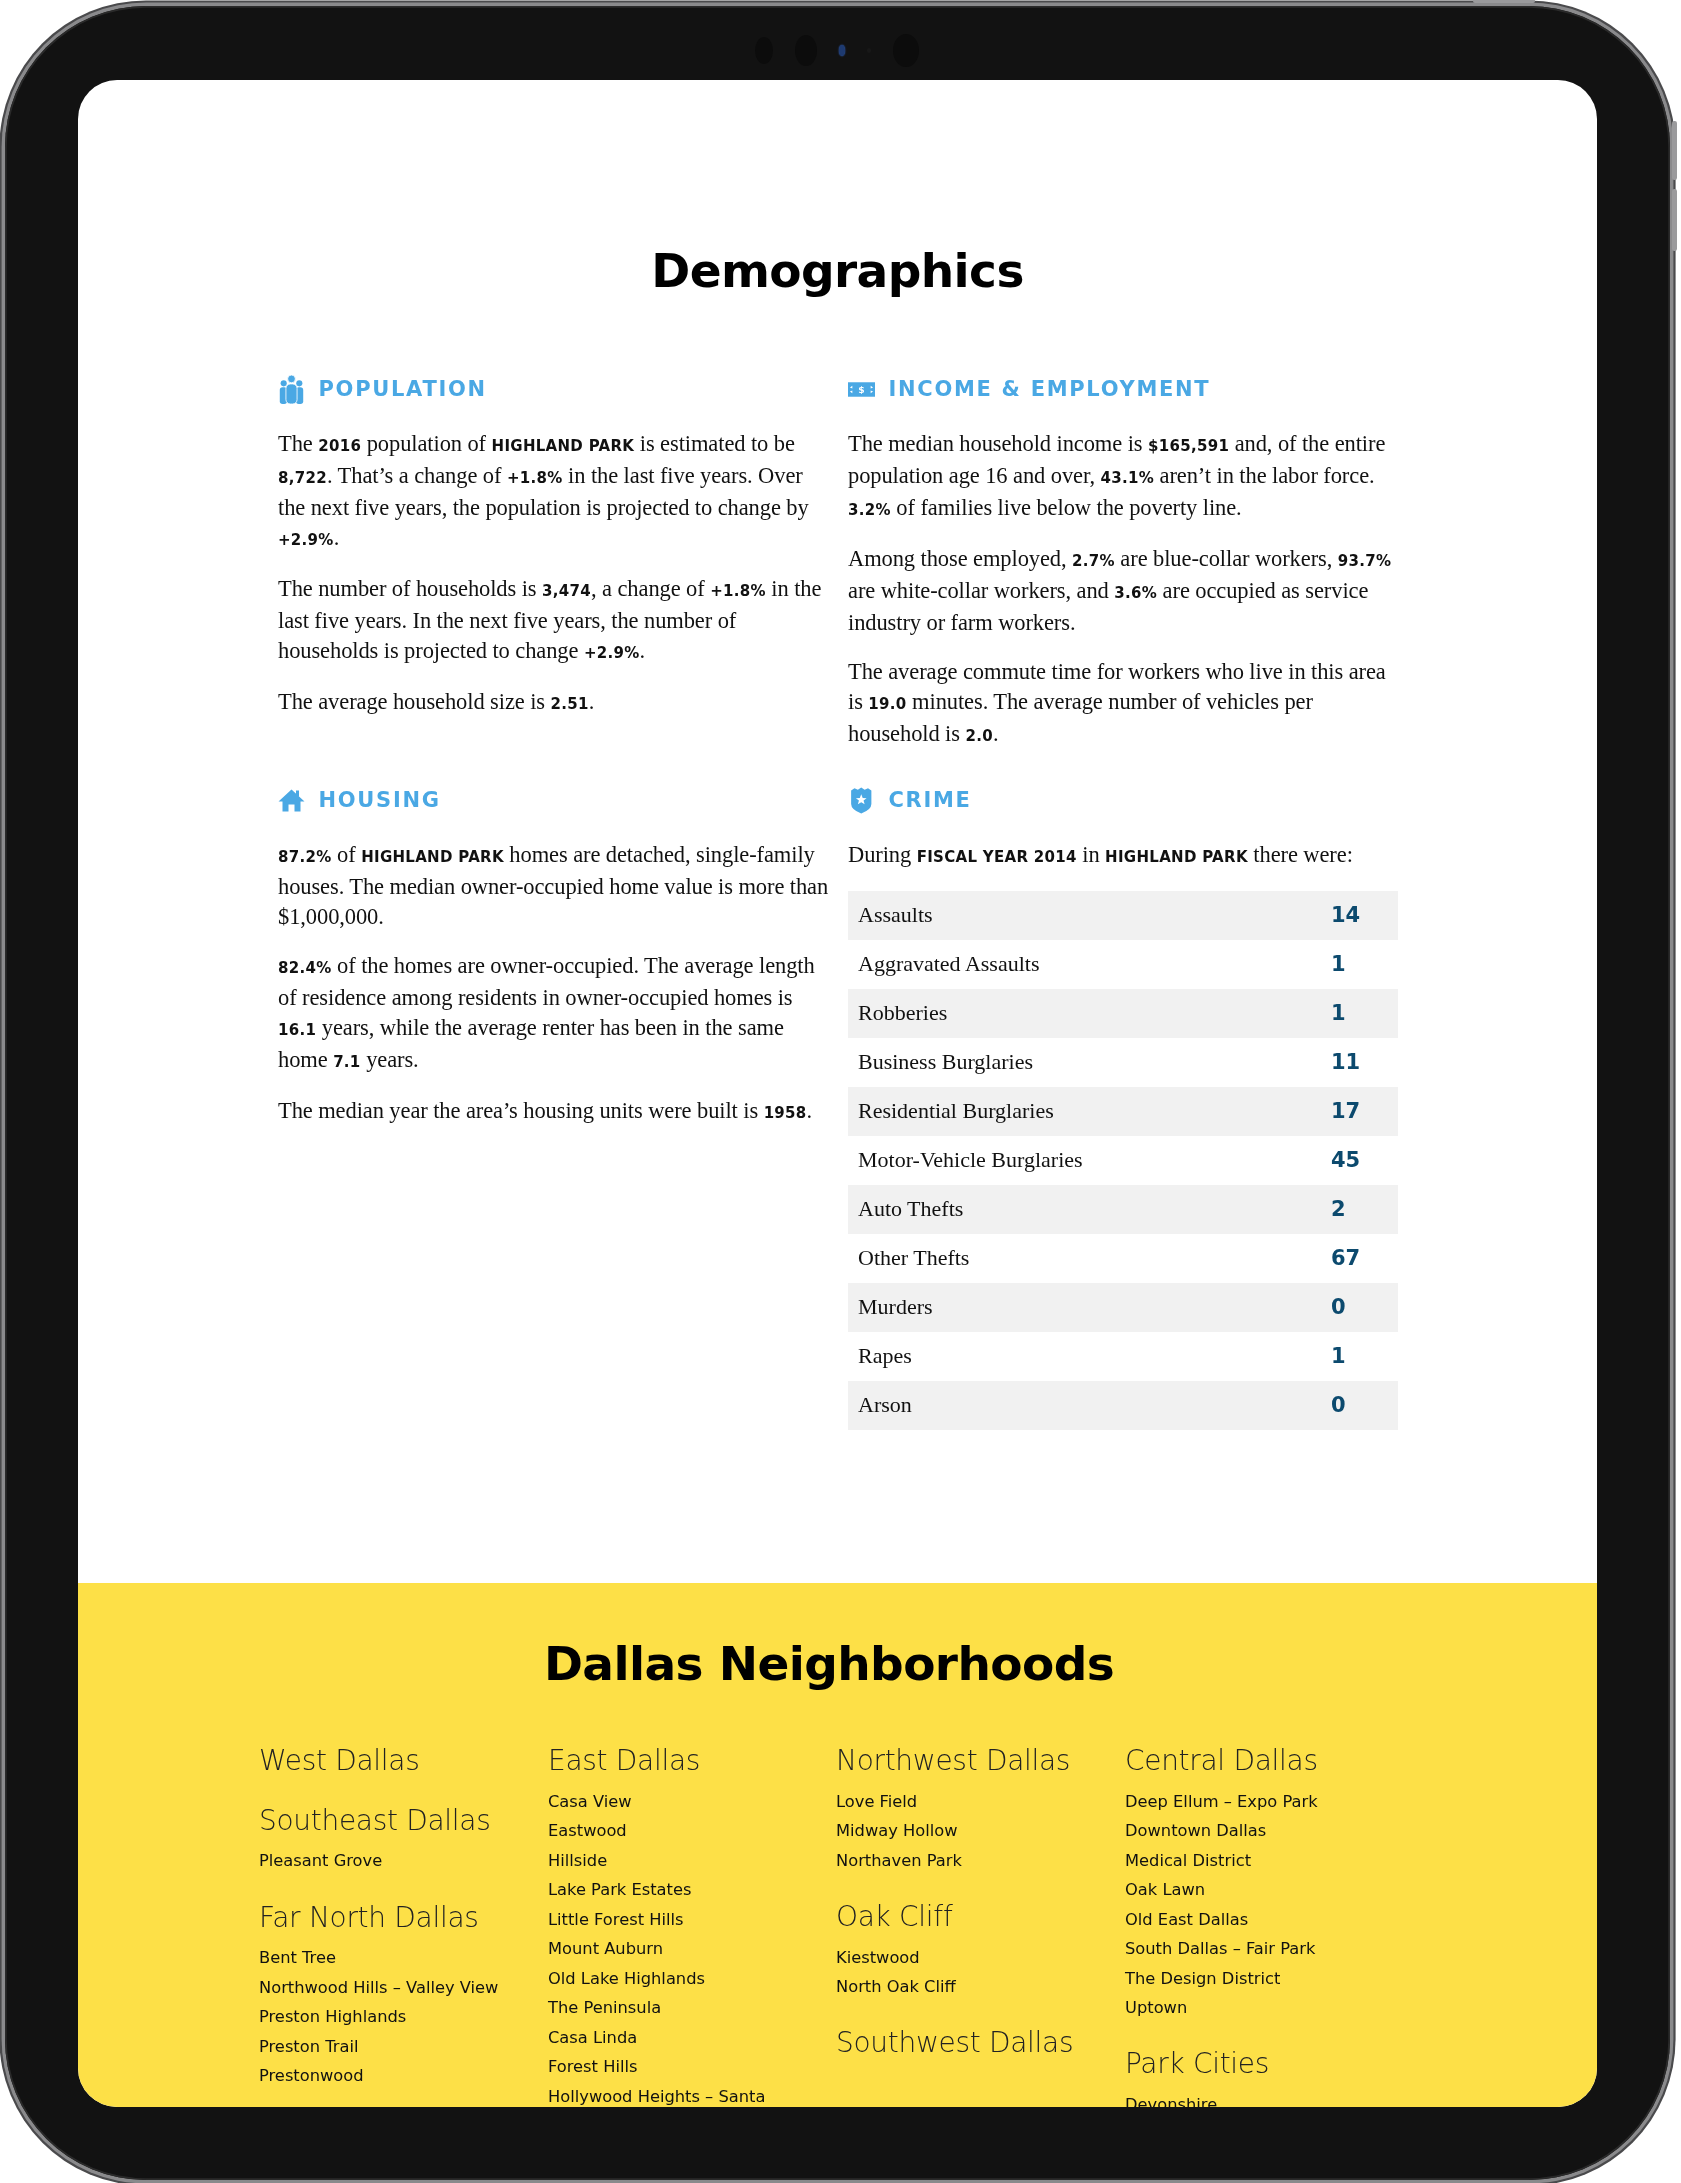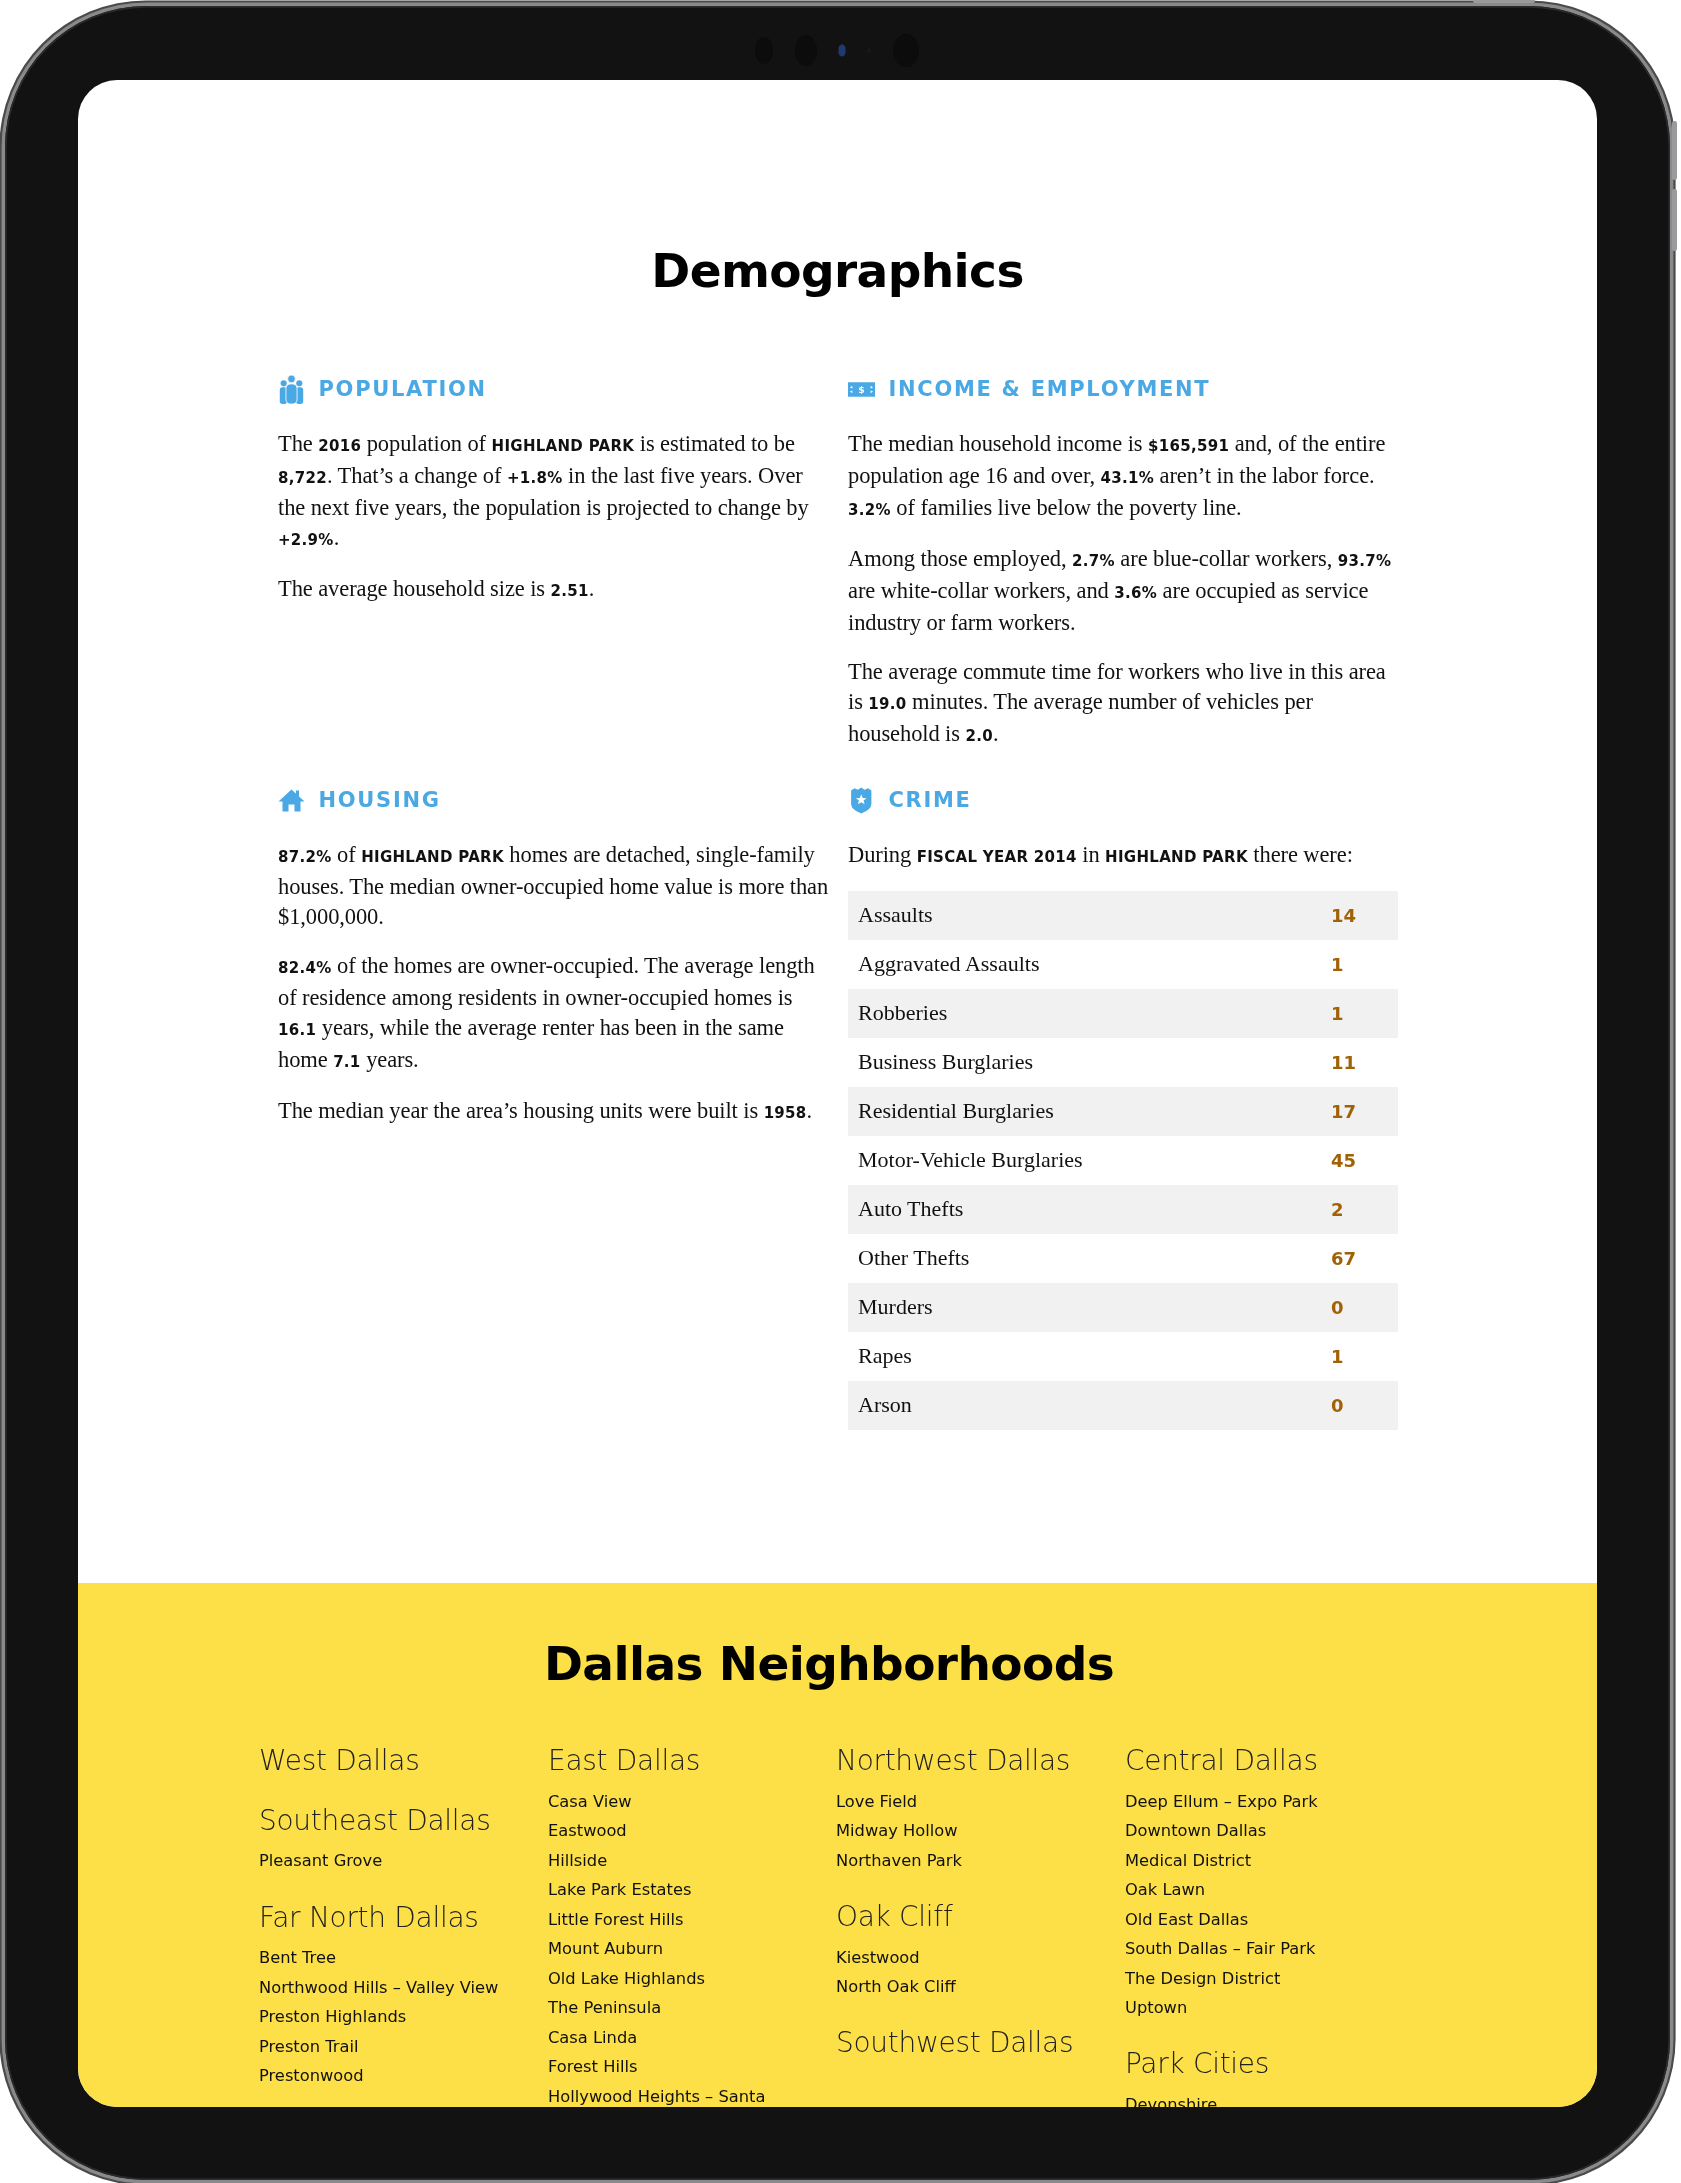--- a/index.html
+++ b/index.html
@@ -58,21 +58,21 @@
     font-family: "DejaVu Sans", sans-serif; font-weight: bold; font-size: 15px;
     letter-spacing: 0.3px; color: #111;
   }
 
   
   .crime-table { width: 550px; margin-top: 4.5px; }
   .crime-row { display: flex; align-items: center; height: 49px; padding-left: 10px; }
   .crime-row.alt { background: #f1f1f1; }
   .crime-label { font-family: "Liberation Serif", serif; font-size: 22px; color: #111; flex: 1; }
   .crime-val {
-    font-family: "DejaVu Sans", sans-serif; font-weight: bold; font-size: 18px; color: #a16207;
+    font-family: "DejaVu Sans", sans-serif; font-weight: bold; font-size: 21px; color: #0c4a6e;
     width: 67px;
   }
 
   
   .hoods {
     position: absolute; left: 0; right: 0; top: 1503px; bottom: 0; background: #fde047;
   }
   .hoods-title {
     position: absolute; left: 0; right: 0; top: 53px; text-align: center;
     font-family: "DejaVu Sans", sans-serif; font-weight: bold; font-size: 47px;
@@ -123,20 +123,21 @@
           <rect x="1" y="22" width="13" height="30" rx="5" fill="#4aa8e4"></rect>
           <rect x="30" y="22" width="13" height="30" rx="5" fill="#4aa8e4"></rect>
           <circle cx="22" cy="7" r="7" fill="#4aa8e4" stroke="#fff" stroke-width="1.5"></circle>
           <rect x="12" y="16" width="20" height="36" rx="8" fill="#4aa8e4" stroke="#fff" stroke-width="1.5"></rect>
         </svg>
       </span>
       <span class="sec-label">POPULATION</span>
     </div>
     <div>
         <p class="para"><span>The </span><b>2016</b><span> population of </span><b>HIGHLAND PARK</b><span> is estimated to be </span><b>8,722</b><span>. That’s a change of </span><b>+1.8%</b><span> in the last five years. Over the next five years, the population is projected to change by </span><b>+2.9%</b><span>.</span></p>
+        <p class="para"><span>The number of households is </span><b>3,474</b><span>, a change of </span><b>+1.8%</b><span> in the last five years. In the next five years, the number of households is projected to change </span><b>+2.9%</b><span>.</span></p>
         <p class="para"><span>The average household size is </span><b>2.51</b><span>.</span></p>
       </div>
   </section>
 
   <section class="section s-inc">
     <div class="sec-head">
       <span class="sec-icon">
         <svg width="31.5" height="17" viewBox="0 0 56 30">
           <rect x="0" y="0" width="56" height="30" fill="#4aa8e4"></rect>
           <path d="M4 11 L9 7 L9 13 Z M4 19 L9 23 L9 17 Z M52 11 L47 7 L47 13 Z M52 19 L47 23 L47 17 Z" fill="#fff"></path>

